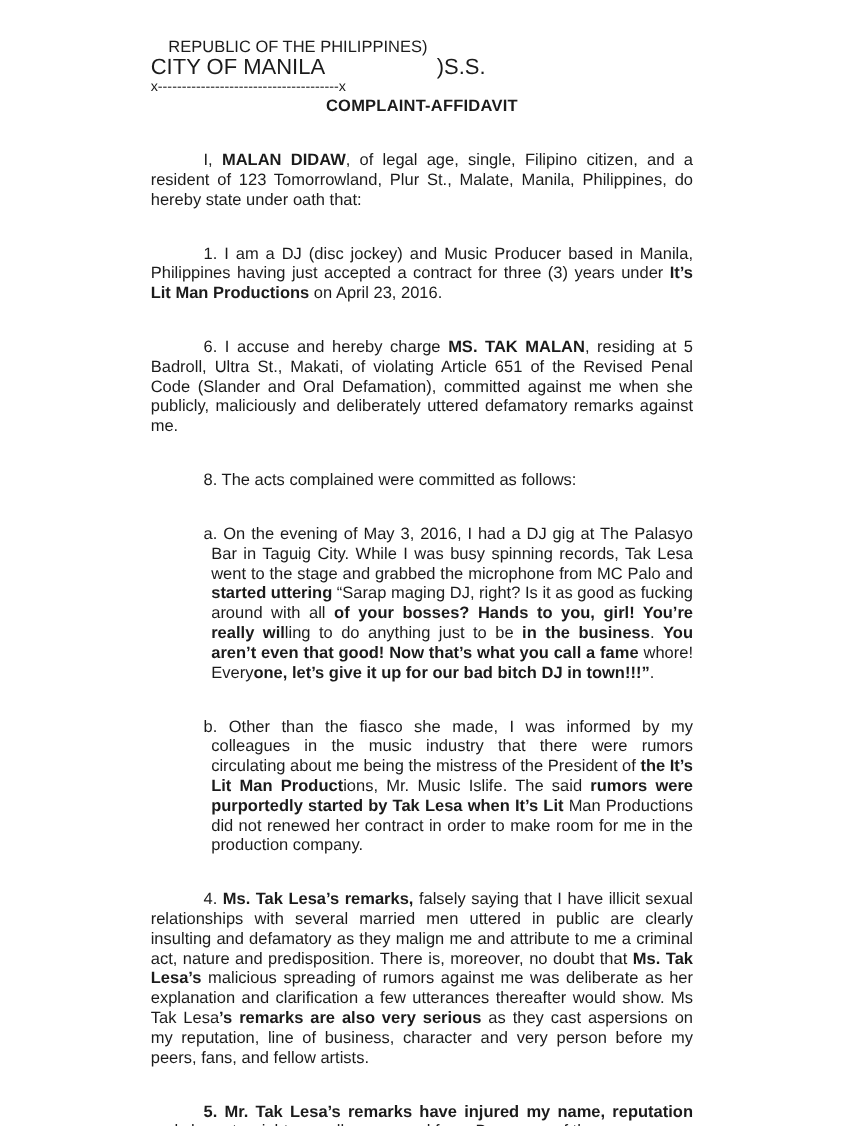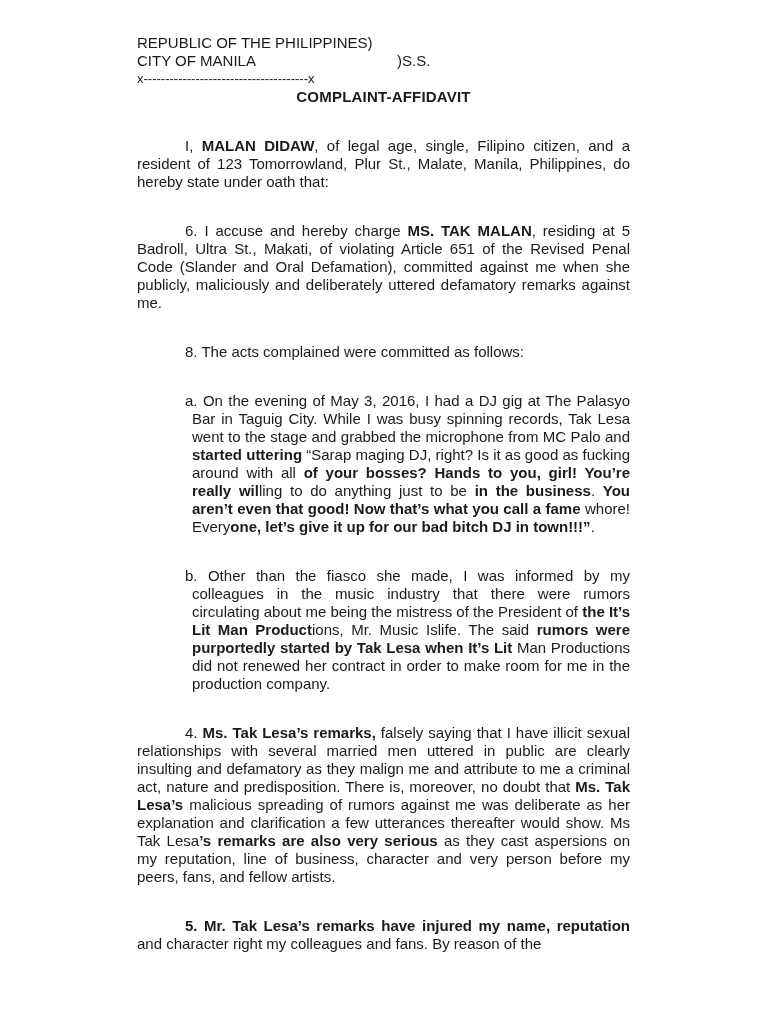--- a/index.html
+++ b/index.html
@@ -5,22 +5,22 @@
   * { margin: 0; padding: 0; box-sizing: border-box; }
   html, body { background: #ffffff; }
   body {
     width: 768px;
     height: 1024px;
     overflow: hidden;
     font-family: "Liberation Sans", sans-serif;
     color: #1b1b1b;
   }
   .page { padding: 34px 138px 0 137px; }
-  .h-line { font-size: 15px; line-height: 18px; white-space: pre; }
-  .h-line2 { display: flex; font-size: 15px; line-height: 18px; }
+  .h-line { font-size: 15px; line-height: 18px; white-space: pre; margin-left: 16px; }
+  .h-line2 { display: flex; font-size: 20px; line-height: 18px; }
   .h-left { width: 260px; }
   .divider { font-size: 13px; line-height: 18px; }
   .title {
     text-align: center;
     font-size: 15px;
     line-height: 18px;
     font-weight: bold;
     letter-spacing: 0.2px;
   }
   .para {
@@ -43,20 +43,21 @@
       <span class="h-left">CITY OF MANILA</span>
       <span class="h-right">)S.S.</span>
     </div>
     <div class="divider">x--------------------------------------x</div>
   </div>
 
   <div class="title">COMPLAINT-AFFIDAVIT</div>
 
   <div class="body">
       <p class="para main"><span>I, </span><span class="b">MALAN DIDAW</span><span>, of legal age, single, Filipino citizen, and a resident of 123 Tomorrowland, Plur St., Malate, Manila, Philippines, do hereby state under oath that:</span></p>
+      <p class="para main"><span>1. I am a DJ (disc jockey) and Music Producer based in Manila, Philippines having just accepted a contract for three (3) years under </span><span class="b">It’s Lit Man Productions</span><span> on April 23, 2016.</span></p>
       <p class="para main"><span>6. I accuse and hereby charge </span><span class="b">MS. TAK MALAN</span><span>, residing at 5 Badroll, Ultra St., Makati, of violating Article 651 of the Revised Penal Code (Slander and Oral Defamation), committed against me when she publicly, maliciously and deliberately uttered defamatory remarks against me.</span></p>
       <p class="para main"><span>8. The acts complained were committed as follows:</span></p>
       <p class="para sub"><span>a. On the evening of May 3, 2016, I had a DJ gig at The Palasyo Bar in Taguig City. While I was busy spinning records, Tak Lesa went to the stage and grabbed the microphone from MC Palo and </span><span class="b">started uttering</span><span> “Sarap maging DJ, right? Is it as good as fucking around with all </span><span class="b">of your bosses? Hands to you, girl! You’re really wil</span><span>ling to do anything just to be </span><span class="b">in the business</span><span>. </span><span class="b">You aren’t even that good! Now that’s what you call a fame</span><span> whore! Every</span><span class="b">one, let’s give it up for our bad bitch DJ in town!!!”</span><span>.</span></p>
       <p class="para sub"><span>b. Other than the fiasco she made, I was informed by my colleagues in the music industry that there were rumors circulating about me being the mistress of the President of </span><span class="b">the It’s Lit Man Product</span><span>ions, Mr. Music Islife. The said </span><span class="b">rumors were purportedly started by Tak Lesa when It’s Lit</span><span> Man Productions did not renewed her contract in order to make room for me in the production company.</span></p>
       <p class="para main"><span>4. </span><span class="b">Ms. Tak Lesa’s remarks,</span><span> falsely saying that I have illicit sexual relationships with several married men uttered in public are clearly insulting and defamatory as they malign me and attribute to me a criminal act, nature and predisposition. There is, moreover, no doubt that </span><span class="b">Ms. Tak Lesa’s</span><span> malicious spreading of rumors against me was deliberate as her explanation and clarification a few utterances thereafter would show. Ms Tak Lesa</span><span class="b">’s remarks are also very serious</span><span> as they cast aspersions on my reputation, line of business, character and very person before my peers, fans, and fellow artists.</span></p>
       <p class="para main"><span class="b">5. </span><span class="b">Mr. Tak Lesa’s remarks have injured my name, reputation</span><span> and character right my colleagues and fans. By reason of the</span></p>
     </div>
 </div>
 
 </body></html>

